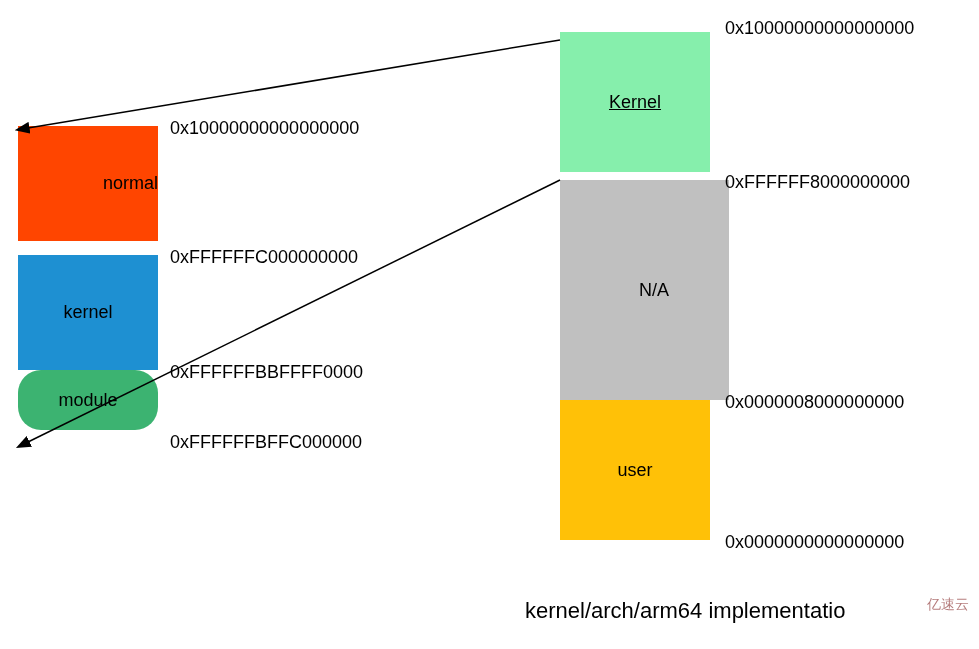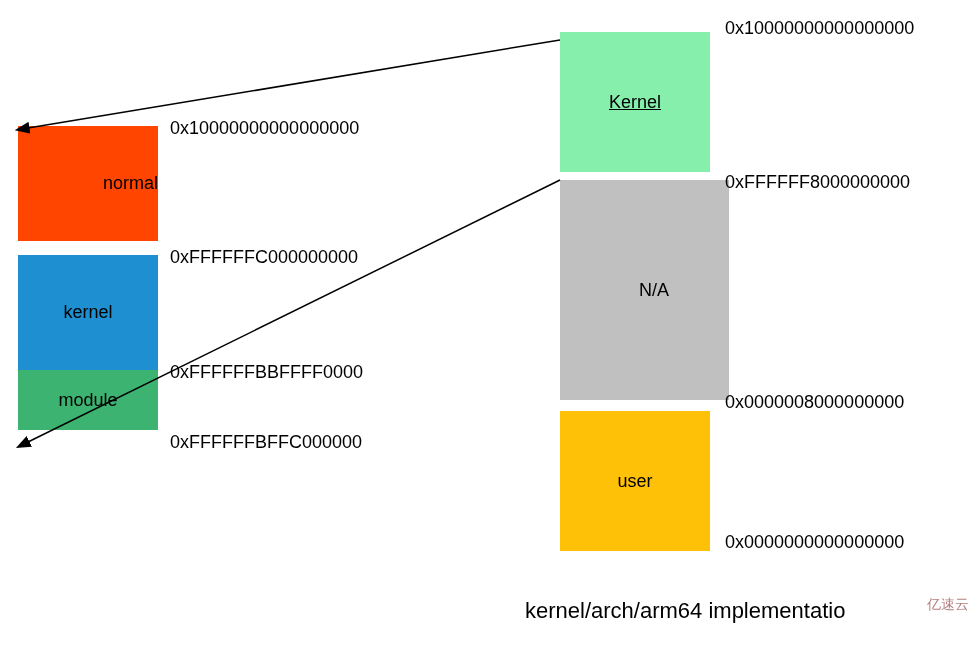--- a/index.html
+++ b/index.html
@@ -53,36 +53,36 @@
 <body>
 
 <div class="container">
 
   <div class="block" style="left:560px; top:32px; width:150px; height:140px; background:#86efac;text-decoration:underline;">
     <span>Kernel</span>
   </div>
   <div class="block" style="left:560px; top:180px; width:150px; height:220px; background:#c0c0c0;padding-left:19px;">
     <span>N/A</span>
   </div>
-  <div class="block" style="left:560px; top:411px; width:150px; height:140px; background:#ffc107;">
+  <div class="block" style="left:560px; top:400px; width:150px; height:140px; background:#ffc107;">
     <span>user</span>
   </div>
 
   <div class="label" style="left:725px; top:18px;">0x10000000000000000</div>
   <div class="label" style="left:725px; top:172px;">0xFFFFFF8000000000</div>
   <div class="label" style="left:725px; top:392px;">0x0000008000000000</div>
   <div class="label" style="left:725px; top:532px;">0x0000000000000000</div>
 
   <div class="block" style="left:18px; top:126px; width:140px; height:115px; background:#ff4500;justify-content:flex-end;">
     <span>normal</span>
   </div>
   <div class="block" style="left:18px; top:255px; width:140px; height:115px; background:#1e90d2;">
     <span>kernel</span>
   </div>
-  <div class="block" style="left:18px; top:370px; width:140px; height:60px; background:#3cb371;">
+  <div class="block" style="left:18px; top:370px; width:140px; height:60px; background:#3cb371;border-radius:23px;">
     <span>module</span>
   </div>
 
   <div class="label" style="left:170px; top:118px;">0x10000000000000000</div>
   <div class="label" style="left:170px; top:247px;">0xFFFFFFC000000000</div>
   <div class="label" style="left:170px; top:362px;">0xFFFFFFBBFFFF0000</div>
   <div class="label" style="left:170px; top:432px;">0xFFFFFFBFFC000000</div>
 
   <svg class="arrows">
     <defs>

